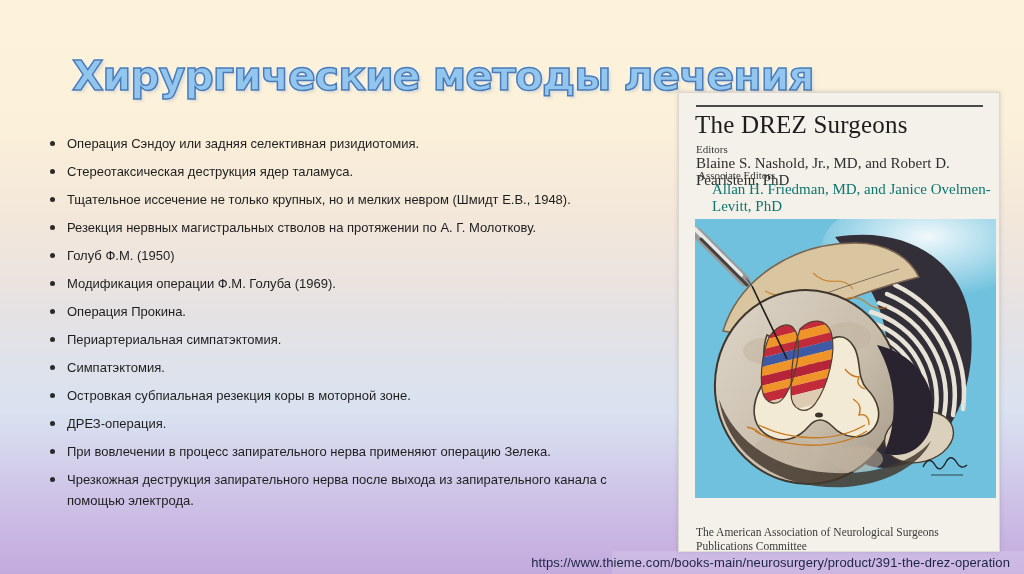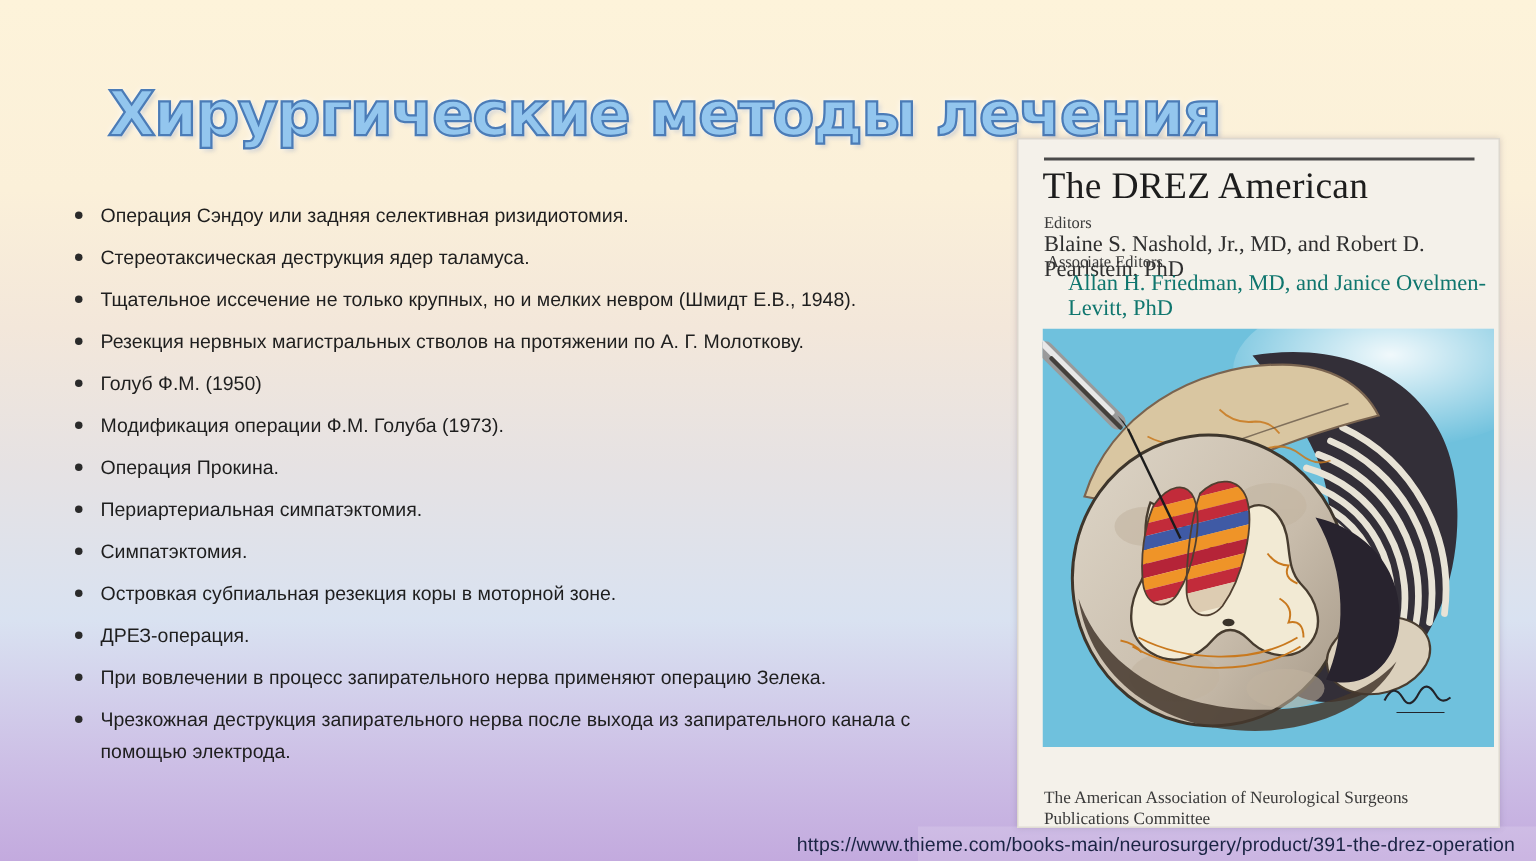--- a/index.html
+++ b/index.html
@@ -82,21 +82,21 @@
         <span>Резекция нервных магистральных стволов на протяжении по А. Г. Молоткову.</span>
       </li>
 
       <li>
         <span class="dot"></span>
         <span>Голуб Ф.М. (1950)</span>
       </li>
 
       <li>
         <span class="dot"></span>
-        <span>Модификация операции Ф.М. Голуба (1973).</span>
+        <span>Модификация операции Ф.М. Голуба (1969).</span>
       </li>
 
       <li>
         <span class="dot"></span>
         <span>Операция Прокина.</span>
       </li>
 
       <li>
         <span class="dot"></span>
         <span>Периартериальная симпатэктомия.</span>
@@ -123,21 +123,21 @@
       </li>
 
       <li>
         <span class="dot"></span>
         <span>Чрезкожная деструкция запирательного нерва после выхода из запирательного канала с помощью электрода.</span>
       </li>
     </ul>
 
   <div class="cover">
     <div class="cover-rule"></div>
-    <div class="cover-title">The DREZ American</div>
+    <div class="cover-title">The DREZ Surgeons</div>
     <div class="ed-label">Editors</div>
     <div class="ed-names">Blaine S. Nashold, Jr., MD, and Robert D. Pearlstein, PhD</div>
     <div class="as-label">Associate Editors</div>
     <div class="as-names">Allan H. Friedman, MD, and Janice Ovelmen-Levitt, PhD</div>
 
     <svg class="illus" viewBox="0 0 301 279">
       <defs>
         <linearGradient id="face" x1="0" y1="0" x2="1" y2="1">
           <stop offset="0" stop-color="#ded6c8"></stop>
             <stop offset="0.6" stop-color="#c8bcab"></stop>

